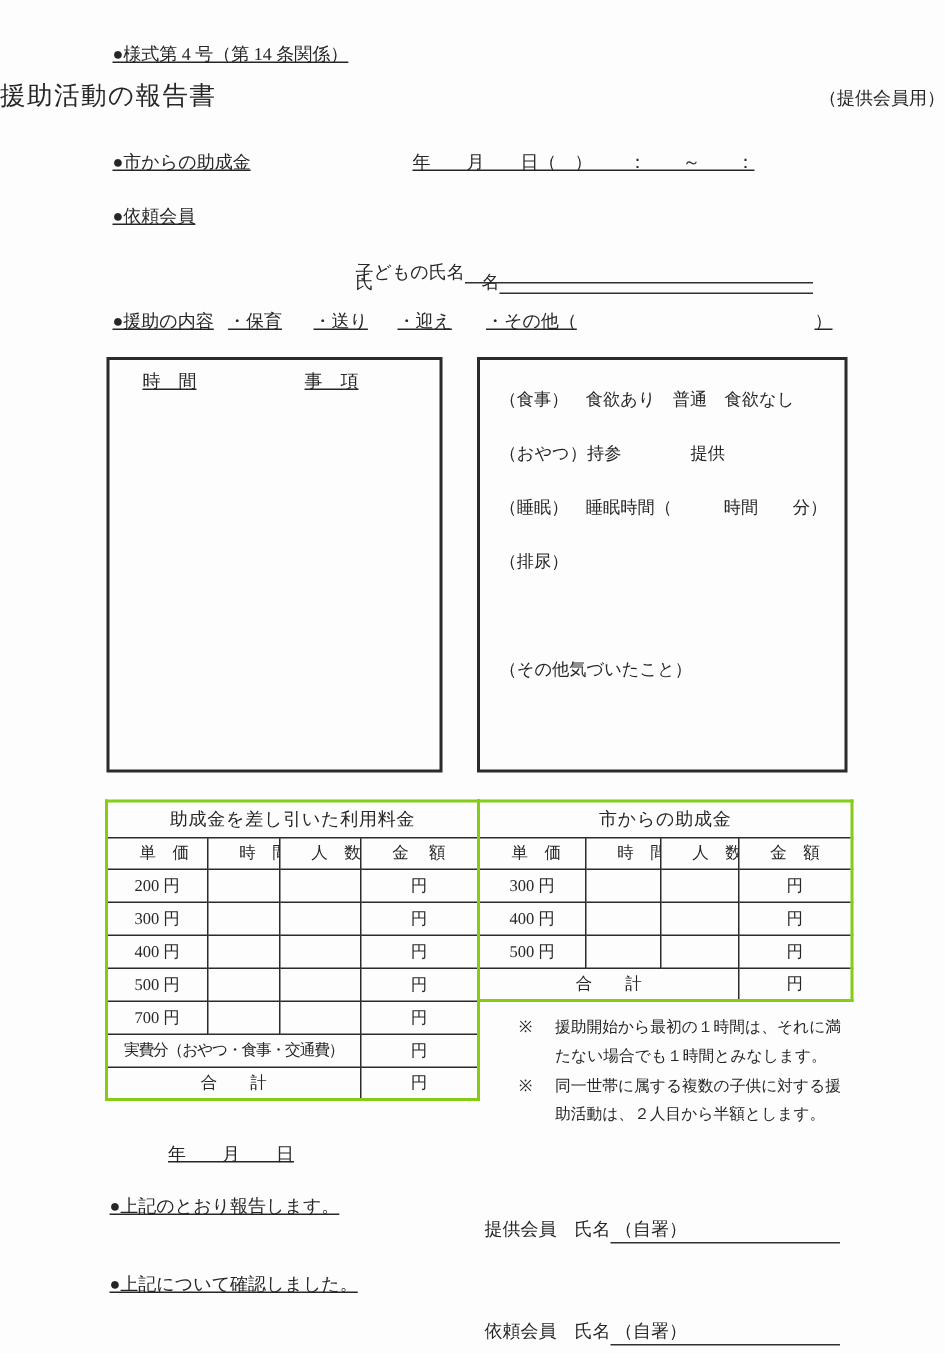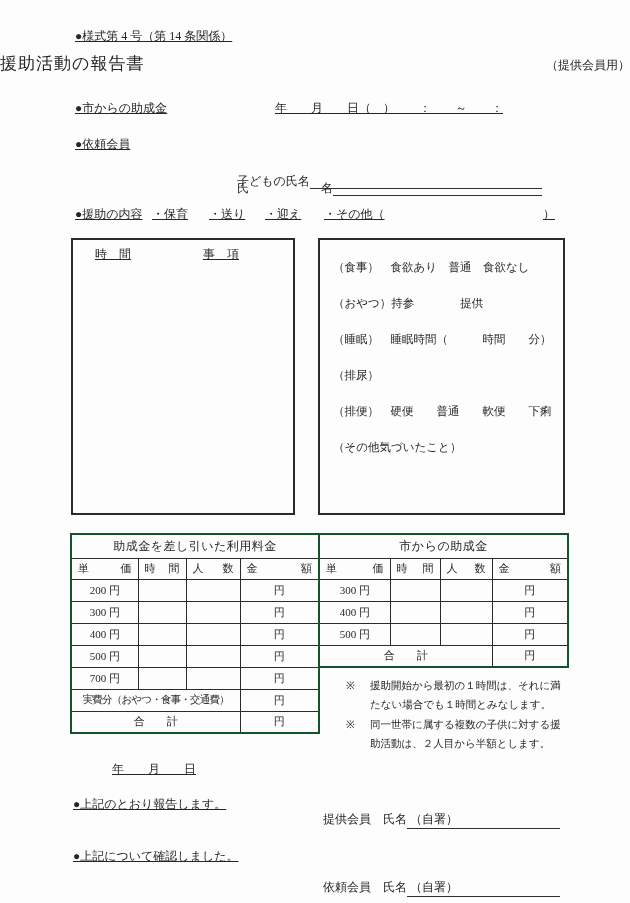--- a/index.html
+++ b/index.html
@@ -13,26 +13,26 @@
   .fs11{font-size:11.5px;line-height:15px;}
   .title-row{left:0;right:0;top:52px;display:flex;justify-content:space-between;align-items:baseline;gap:0;}
   .title-main{font-size:17px;letter-spacing:1px;}
   .title-suffix{font-size:12px;}
   
   .fillrow{display:flex;align-items:baseline;font-size:12px;}
   .fill{flex:1;align-self:flex-end;height:2px;border-bottom:1px solid #303030;margin-bottom:1px;}
   
   .box{position:absolute;border:2px solid #2b2b2b;background:transparent;}
   
-  table.formtab{position:absolute;border-collapse:collapse;table-layout:fixed;border:2px solid #14532d;font-size:11px;color:#262626;}
+  table.formtab{position:absolute;border-collapse:collapse;table-layout:fixed;border:2px solid #84cc16;font-size:11px;color:#262626;}
   table.formtab td,table.formtab th{border:1px solid #2b2b2b;font-weight:normal;padding:0;white-space:nowrap;overflow:hidden;text-align:center;}
   tr.t-title{height:24px;}
   tr.t-title td{text-align:center;font-size:12px;letter-spacing:0.5px;}
   tr.t-head{height:21px;}
-  tr.t-head th{text-align:justify;text-align-last:justify;padding:0 6px;}
+  tr.t-head th{text-align:justify;text-align-last:justify;padding:0 21px;}
   tr.t-row{height:22px;}
   td.unit{text-align:center;}
   td.yen{text-align:right;padding-right:6px;}
   td.expense{letter-spacing:-0.8px;padding-left:3px;font-size:10.5px;}
   td.total{text-align:center;}
   
   .note{position:absolute;display:flex;font-size:10.5px;line-height:19px;color:#262626;}
   .note .marker{width:24px;flex:none;}
   .note .ntext{width:198px;white-space:normal;}
   
@@ -74,21 +74,20 @@
   <div class="box" style="left:71px;top:238px;width:220px;height:273px;">
     <span class="abs fs12" style="left:22px;top:6px;">時　間</span>
     <span class="abs fs12" style="left:130px;top:6px;">事　項</span>
   </div>
 
   <div class="box" style="left:318px;top:238px;width:243px;height:273px;">
     <div class="abs fs11" style="left:13px;top:20px;">（食事）　食欲あり　普通　食欲なし</div>
     <div class="abs fs11" style="left:13px;top:56px;">（おやつ）持参　　　　提供</div>
     <div class="abs fs11" style="left:13px;top:92px;">（睡眠）　睡眠時間（　　　時間　　分）</div>
     <div class="abs fs11" style="left:13px;top:128px;">（排尿）</div>
-    <div class="abs fs11" style="left:13px;top:164px;">（排便）　硬便　　普通　　軟便　　下痢</div>
     <div class="abs fs11" style="left:13px;top:200px;">（その他気づいたこと）</div>
   </div>
 
   <table class="formtab" style="left:70px;top:533px;width:248px;">
     <colgroup>
         <col style="width:67px">
         <col style="width:48px">
         <col style="width:54px">
         <col style="width:79px">
       </colgroup>

